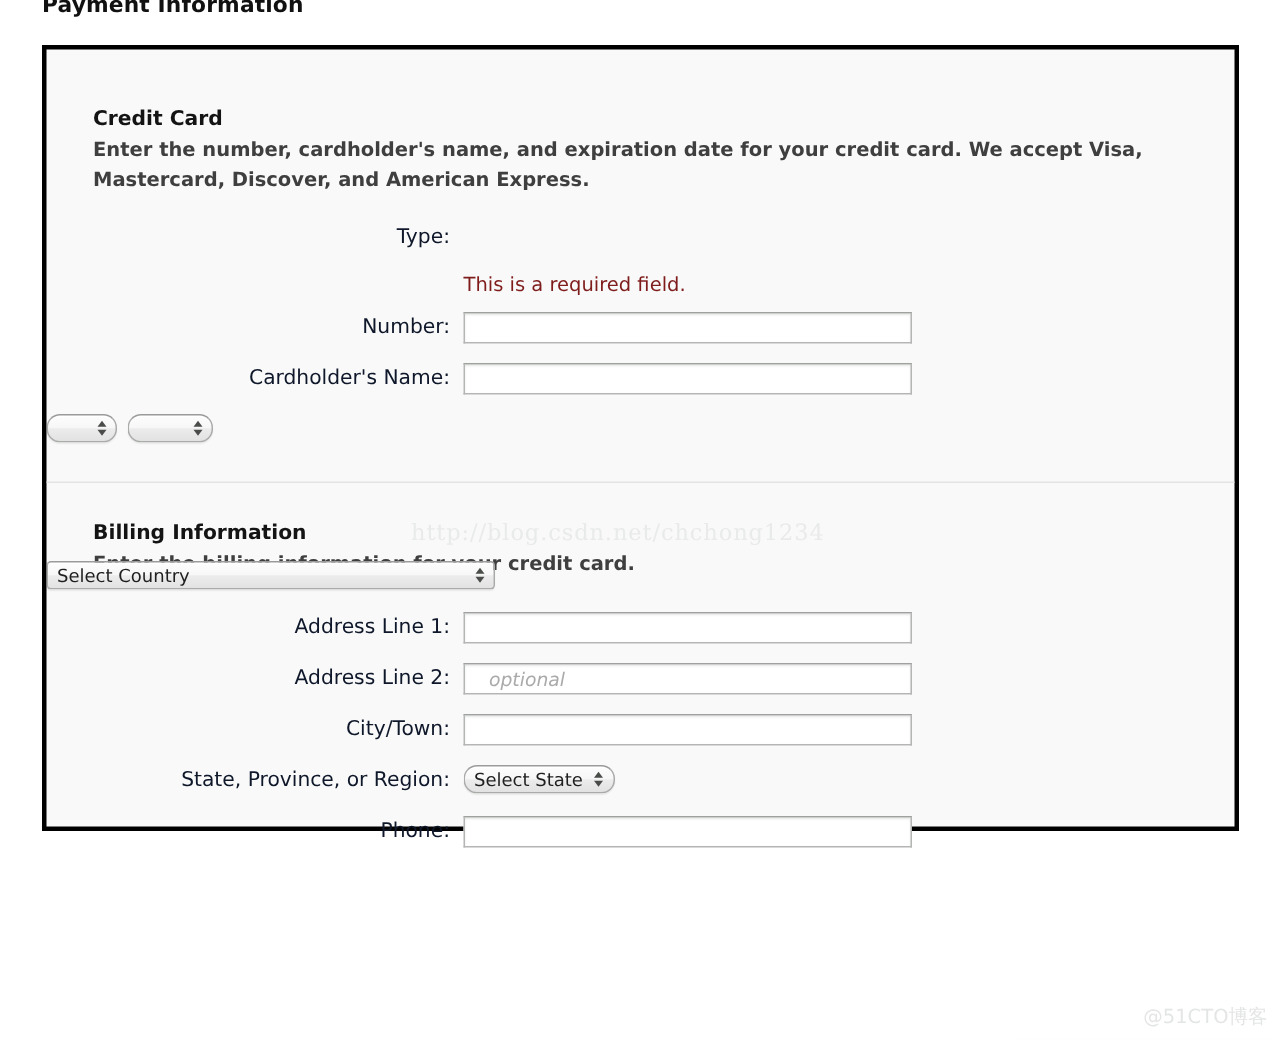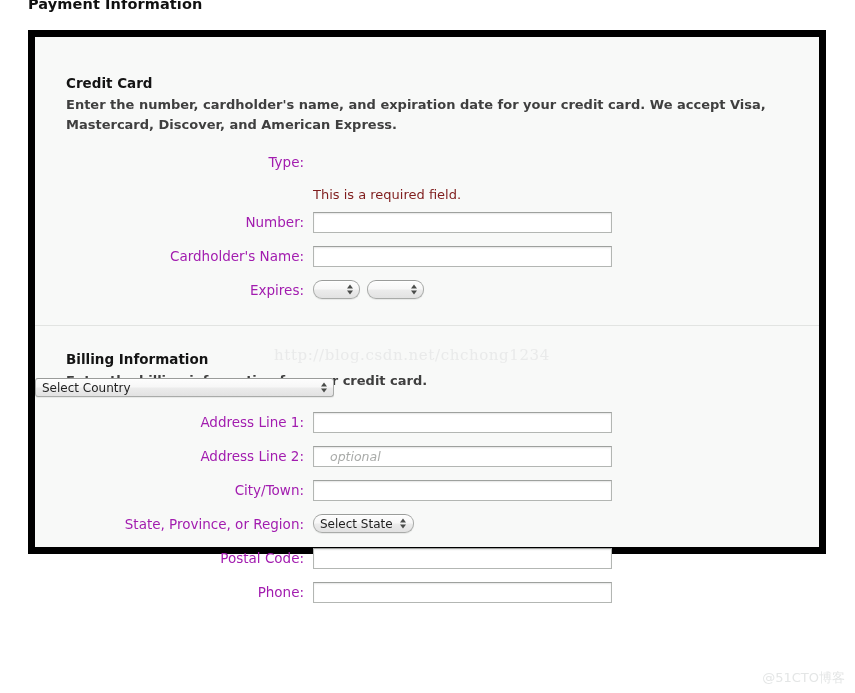--- a/index.html
+++ b/index.html
@@ -32,21 +32,21 @@
 
   
   .panel {
     position: absolute;
     left: 28px;
     top: 30px;
     width: 798px;
     height: 524px;
     box-sizing: border-box;
     background: #f8f9f8;
-    border: 7px solid #000000;
+    border: 3px solid #000000;
   }
 
   .section {
     position: relative;
     box-sizing: border-box;
   }
   .section-credit {
     height: 289px;
     border-bottom: 1px solid #e2e4e2;
   }
@@ -93,21 +93,21 @@
     display: flex;
     align-items: flex-start;
     height: 34px;
   }
   .row .label {
     width: 278px;
     text-align: right;
     padding-right: 9px;
     box-sizing: border-box;
     font-size: 13.5px;
-    color: #a21caf;
+    color: #0f172a;
     line-height: 20px;
     white-space: nowrap;
     flex: 0 0 auto;
   }
   .row .control {
     flex: 1 1 auto;
     display: flex;
     align-items: center;
     gap: 7px;
   }
@@ -247,21 +247,20 @@
       </div>
 
       <div class="row">
         <div class="label">Cardholder's Name:</div>
         <div class="control">
           <input class="txt" type="text" value="" style="">
         </div>
       </div>
 
       <div class="row">
-        <div class="label">Expires:</div>
         <div class="control">
           <div class="sel pill tiny w1">
             <span></span>
             <span class="stepper">
               <i class="up"></i>
                 <i class="down"></i>
             </span>
           </div>
           <div class="sel pill tiny w2">
             <span></span>
@@ -323,26 +322,20 @@
           <div class="sel state">
             <span>Select State</span>
             <span class="stepper">
               <i class="up"></i>
                 <i class="down"></i>
             </span>
           </div>
         </div>
       </div>
 
-      <div class="row">
-        <div class="label">Postal Code:</div>
-        <div class="control">
-          <input class="txt" type="text" value="" style="">
-        </div>
-      </div>
 
       <div class="row">
         <div class="label">Phone:</div>
         <div class="control">
           <input class="txt" type="text" value="" style="">
         </div>
       </div>
 
     </div>
   </div>

